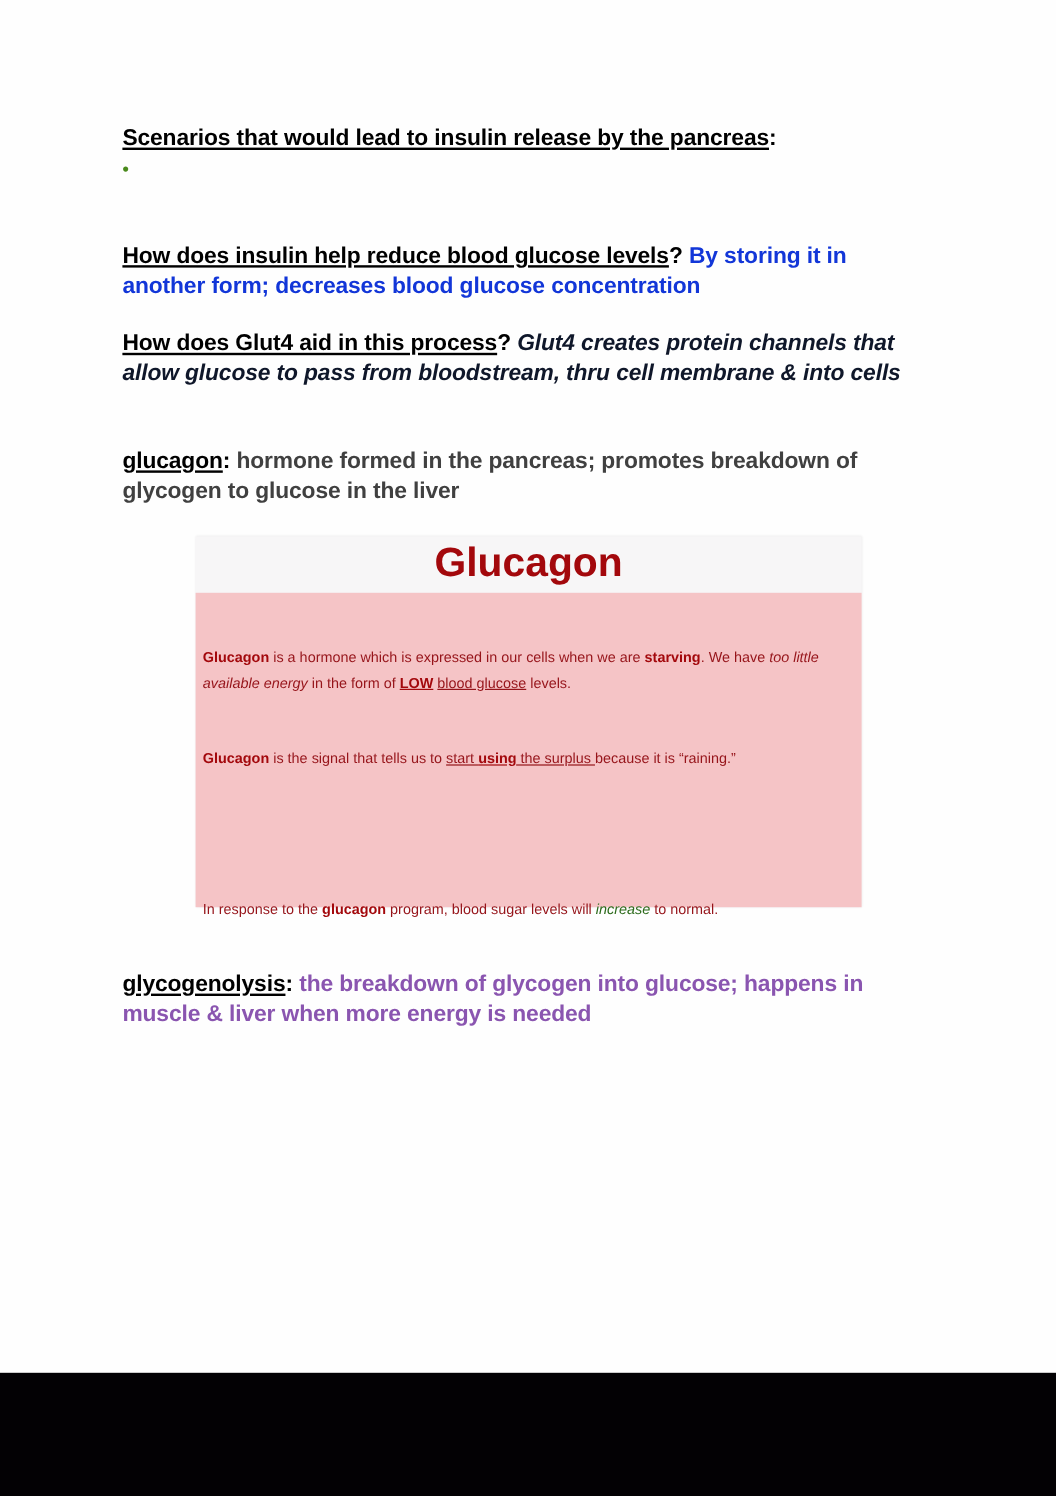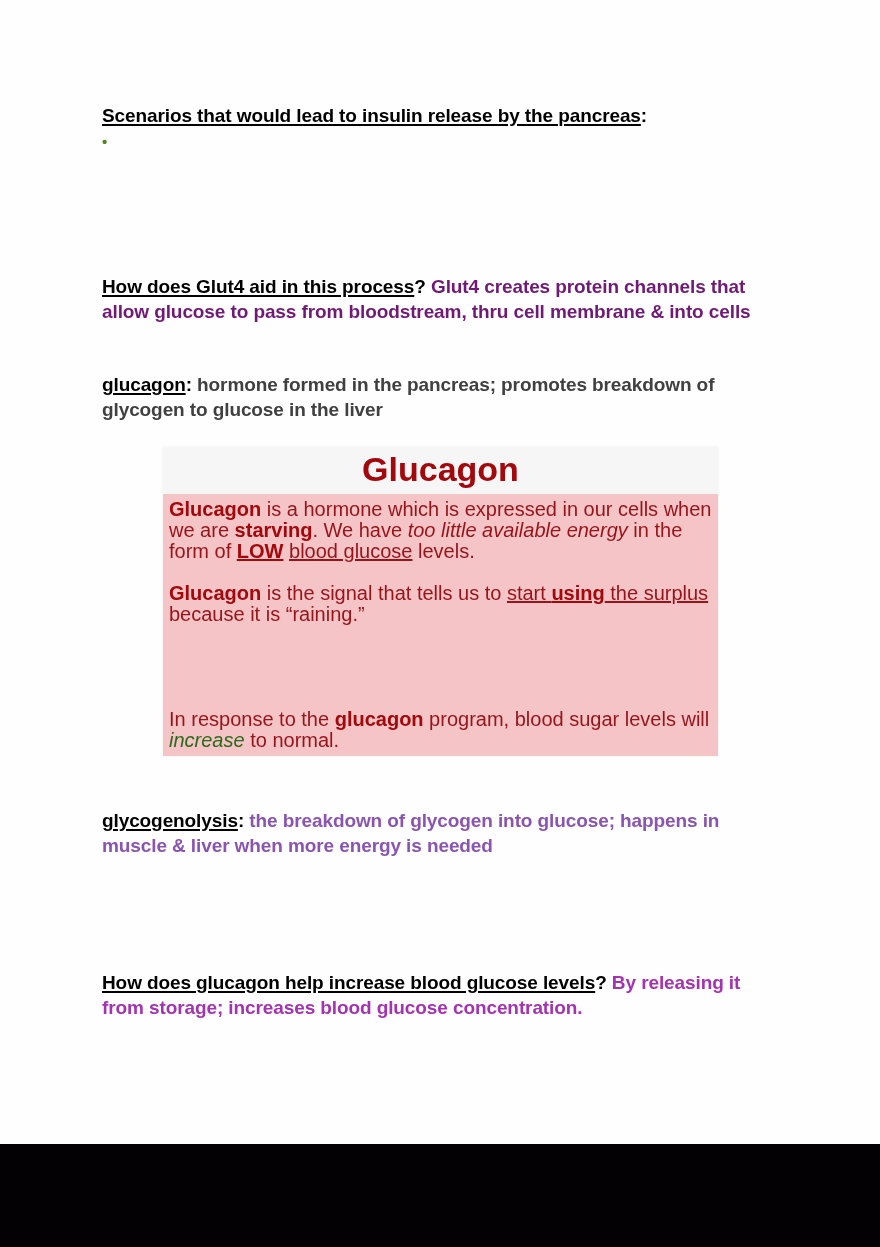--- a/index.html
+++ b/index.html
@@ -74,44 +74,49 @@
       position: absolute;
       left: 0; top: 47px;
       width: 555px;
       height: 262px;
       background: #f5c4c6;
     }
     .fig-p {
       position: absolute;
       left: 6px;
       width: 545px;
-      font-size: 20px;
+      font-size: 12px;
       line-height: 21px;
       color: #96141a;
+      margin-top: 39px;
     }
     .fig-p b { color: #a3080c; }
     .fig-p .u { text-decoration: underline; }
     .fig-p .green { color: #2b6a1a; font-style: italic; }
   </style>
 </head>
 <body>
 
 <div class="page">
 
   <div class="para" style="top:104px;">
     <span class="q">Scenarios that would lead to insulin release by the pancreas</span><span class="punct">:</span>
     <span class="bullet-line" style="color:#4a8a1c;">
       <span class="bullet">•</span><span></span>
     </span>
   </div>
 
+  <div class="para" style="top:202px;">
+    <span class="q">How does insulin help reduce blood glucose levels</span><span class="punct">?</span>
+    <span style="color:#1236d8;">By storing it in another form; decreases blood glucose concentration</span>
+  </div>
 
   <div class="para" style="top:275px;">
     <span class="q">How does Glut4 aid in this process</span><span class="punct">?</span>
-    <span style="color:#701a75;">Glut4 creates protein channels that allow glucose to pass from bloodstream, thru cell membrane &amp; into cells</span>
+    <span style="color:#0f172a;font-style:italic;">Glut4 creates protein channels that allow glucose to pass from bloodstream, thru cell membrane &amp; into cells</span>
   </div>
 
   <div class="para" style="top:373px;">
     <span class="q">glucagon</span><span class="punct">:</span>
     <span style="color:#404040;">hormone formed in the pancreas; promotes breakdown of glycogen to glucose in the liver</span>
   </div>
 
   <div class="figure">
     <div class="figure-title">Glucagon</div>
     <div class="figure-body">
@@ -123,20 +128,16 @@
       <div class="fig-p" style="top:215px;"><span>In response to the </span><b>glucagon</b><span> program, blood sugar levels will </span><span class="green">increase</span><span> to normal.</span></div>
     </div>
   </div>
 
   <div class="para" style="top:767px;margin-top:42px;">
     <span class="q">glycogenolysis</span><span class="punct">:</span>
     <span style="color:#8a55b0;">the breakdown of glycogen into glucose; happens in muscle &amp; liver when more energy is needed</span>
   </div>
 
 
-  <div class="para" style="top:971px;">
-    <span class="q">How does glucagon help increase blood glucose levels</span><span class="punct">?</span>
-    <span style="color:#a333b0;">By releasing it from storage; increases blood glucose concentration.</span>
-  </div>
 
 </div>
 
 <div class="bottom-band"></div>
 
 </body></html>

